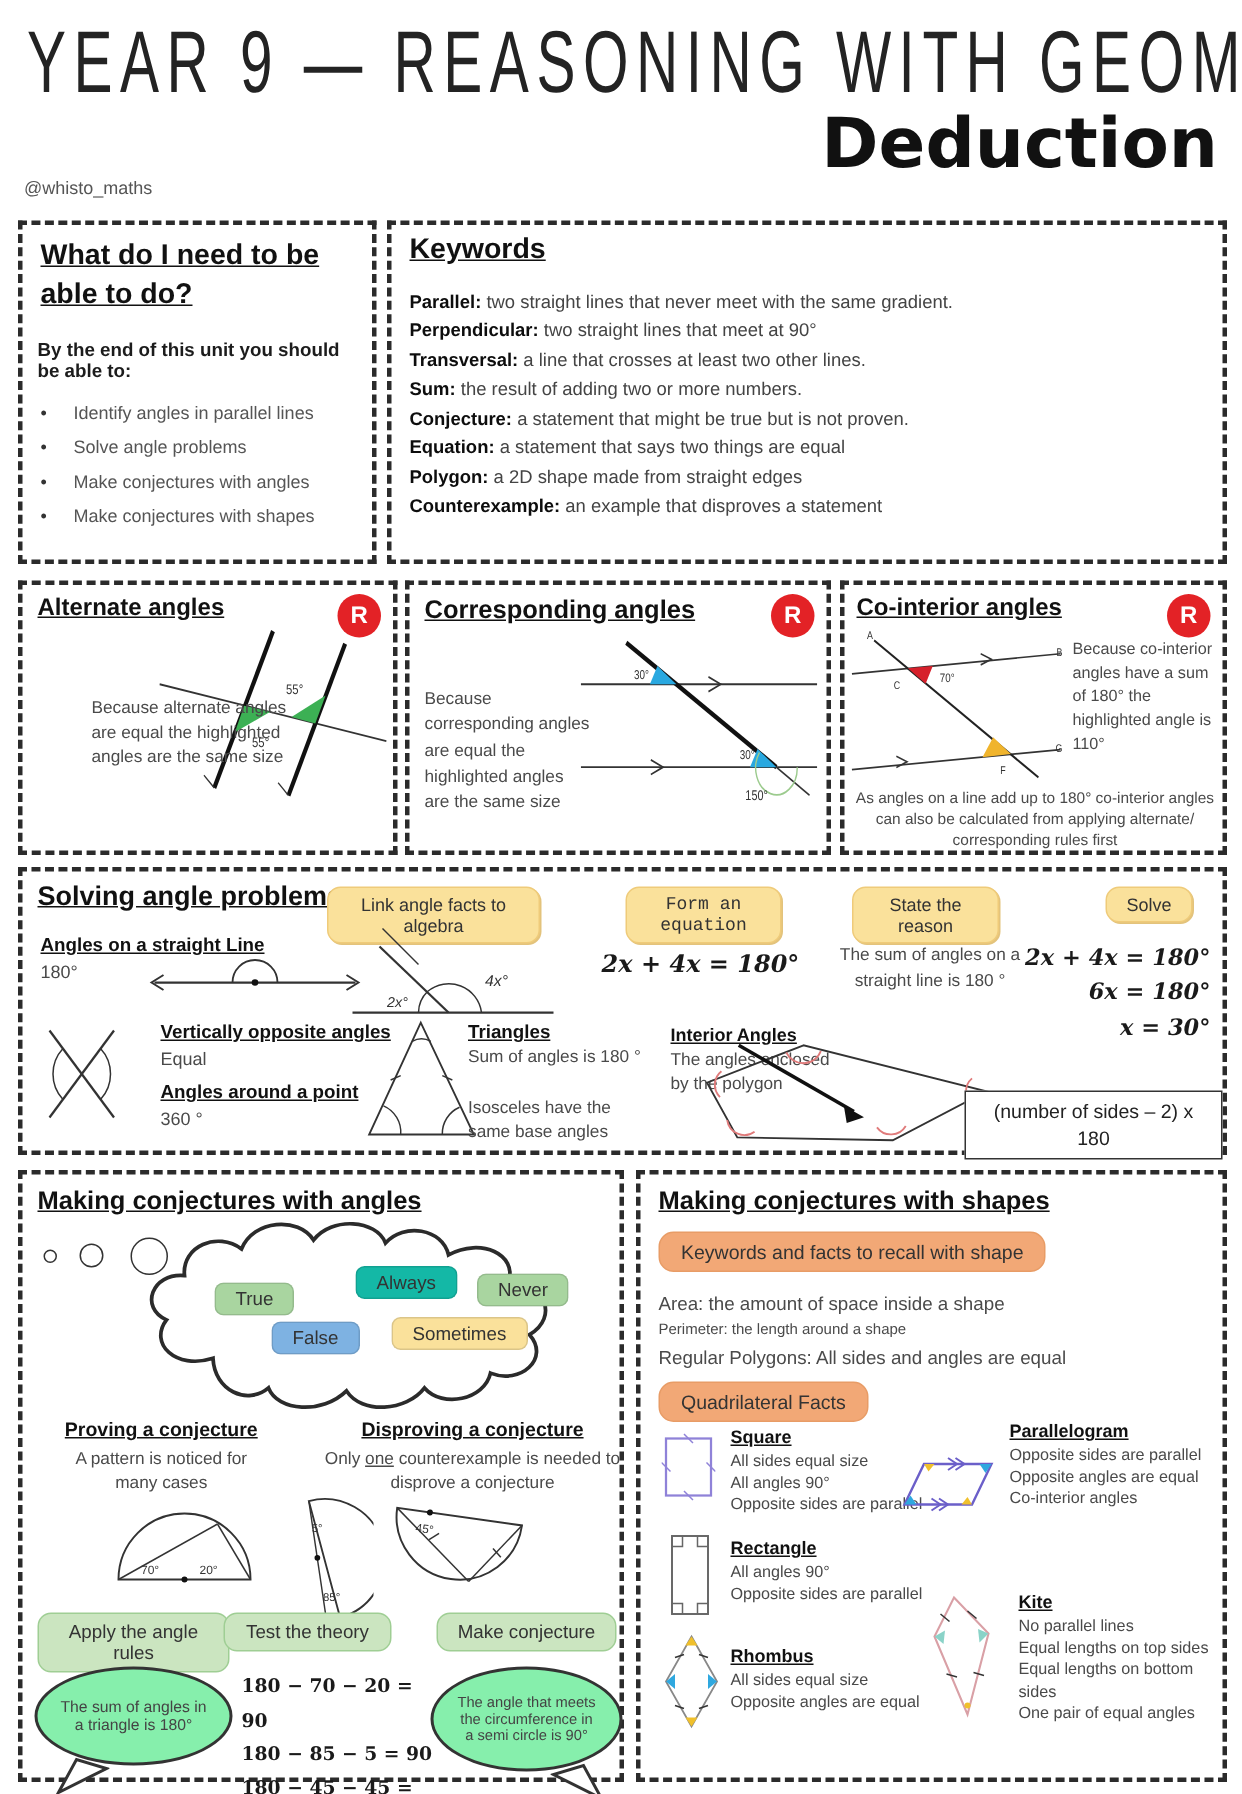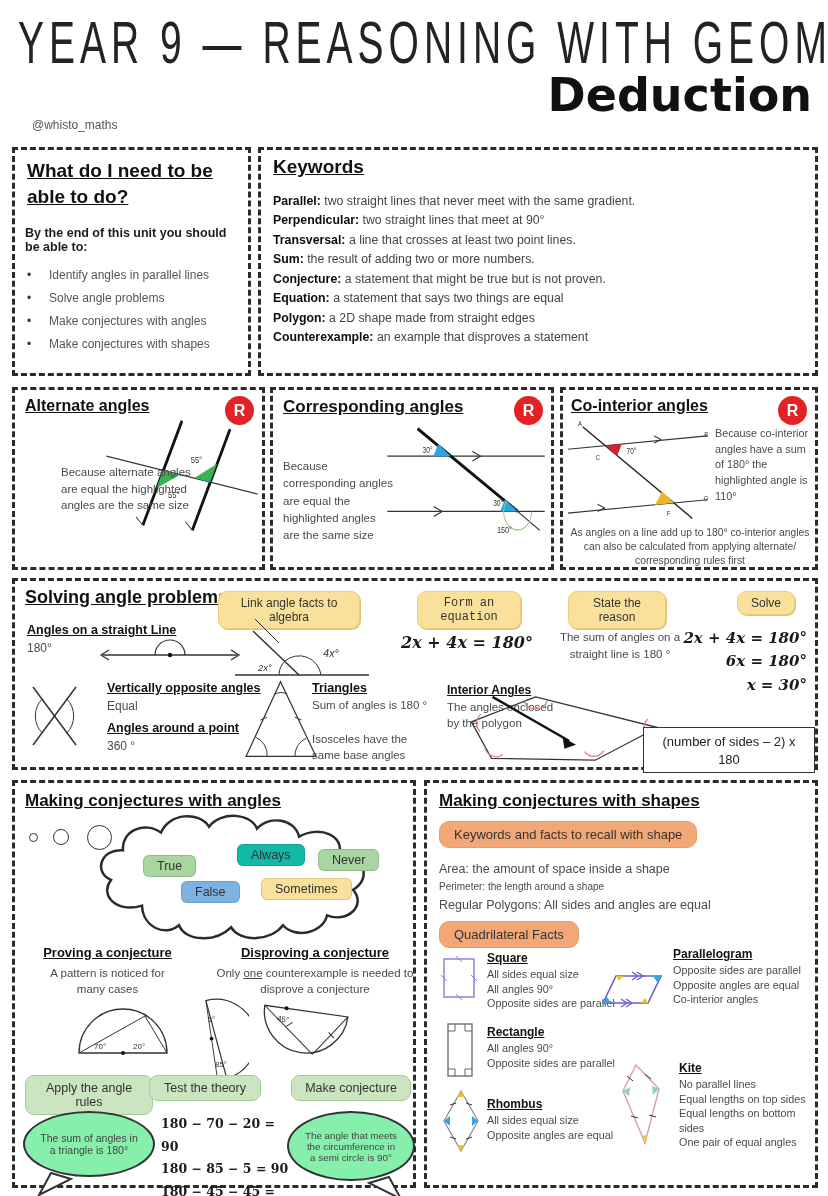--- a/index.html
+++ b/index.html
@@ -27,39 +27,39 @@
   ul.obj li { position:relative; padding-left:26px; margin-bottom:9px; font-size:12px; color:#555; }
   ul.obj li::before { content:"•"; position:absolute; left:4px; color:#333; }
   .kw-line { font-size:12.3px; line-height:1.58; color:#444; }
   .kw-line b { color:#0d0d0d; }
 </style>
 </head>
 <body>
 
 <div class="abs" style="left:18px; top:10px; width:780px; font-size:39px; letter-spacing:5px; font-weight:400; color:#232323; transform:scaleY(1.5); transform-origin:top left; white-space:nowrap;">YEAR 9 — REASONING WITH GEOMETRY...</div>
 <div class="abs" style="right:16px; top:68px; font-size:46px; font-weight:700; color:#111; font-family:'DejaVu Sans', sans-serif;">Deduction</div>
-<div class="abs" style="left:16px; top:118px; font-size:12px; color:#555;margin-left:16px;">@whisto_maths</div>
+<div class="abs" style="left:16px; top:118px; font-size:12px; color:#555;">@whisto_maths</div>
 
 <div class="box" style="left:12px; top:147px; width:239px; height:229px;">
   <div class="abs sec-title" style="left:12px; top:8px; width:210px; font-size:19px; line-height:1.35;">What do I need to be able to do?</div>
   <div class="abs" style="left:10px; top:76px; width:215px; font-size:12.5px; font-weight:bold; color:#1c1c1c;">By the end of this unit you should be able to:</div>
   <ul class="obj abs" style="left:8px; top:118px; width:220px;">
     <li>Identify angles in parallel lines</li>
     <li>Solve angle problems</li>
     <li>Make conjectures with angles</li>
     <li>Make conjectures with shapes</li>
   </ul>
 </div>
 
 <div class="box" style="left:258px; top:147px; width:560px; height:229px;">
   <div class="abs sec-title" style="left:12px; top:6px; font-size:19px;">Keywords</div>
   <div class="abs" style="left:12px; top:42px; width:535px;">
     <div class="kw-line"><b>Parallel:</b> <span>two straight lines that never meet with the same gradient.</span></div>
     <div class="kw-line"><b>Perpendicular:</b> <span>two straight lines that meet at 90°</span></div>
-    <div class="kw-line"><b>Transversal:</b> <span>a line that crosses at least two point lines.</span></div>
+    <div class="kw-line"><b>Transversal:</b> <span>a line that crosses at least two other lines.</span></div>
     <div class="kw-line"><b>Sum:</b> <span>the result of adding two or more numbers.</span></div>
     <div class="kw-line"><b>Conjecture:</b> <span>a statement that might be true but is not proven.</span></div>
     <div class="kw-line"><b>Equation:</b> <span>a statement that says two things are equal</span></div>
     <div class="kw-line"><b>Polygon:</b> <span>a 2D shape made from straight edges</span></div>
     <div class="kw-line"><b>Counterexample:</b> <span>an example that disproves a statement</span></div>
   </div>
 </div>
 
 <div class="box" style="left:12px; top:387px; width:253px; height:183px;">
   <div class="abs sec-title" style="left:10px; top:7px; font-size:16px;">Alternate angles</div>

